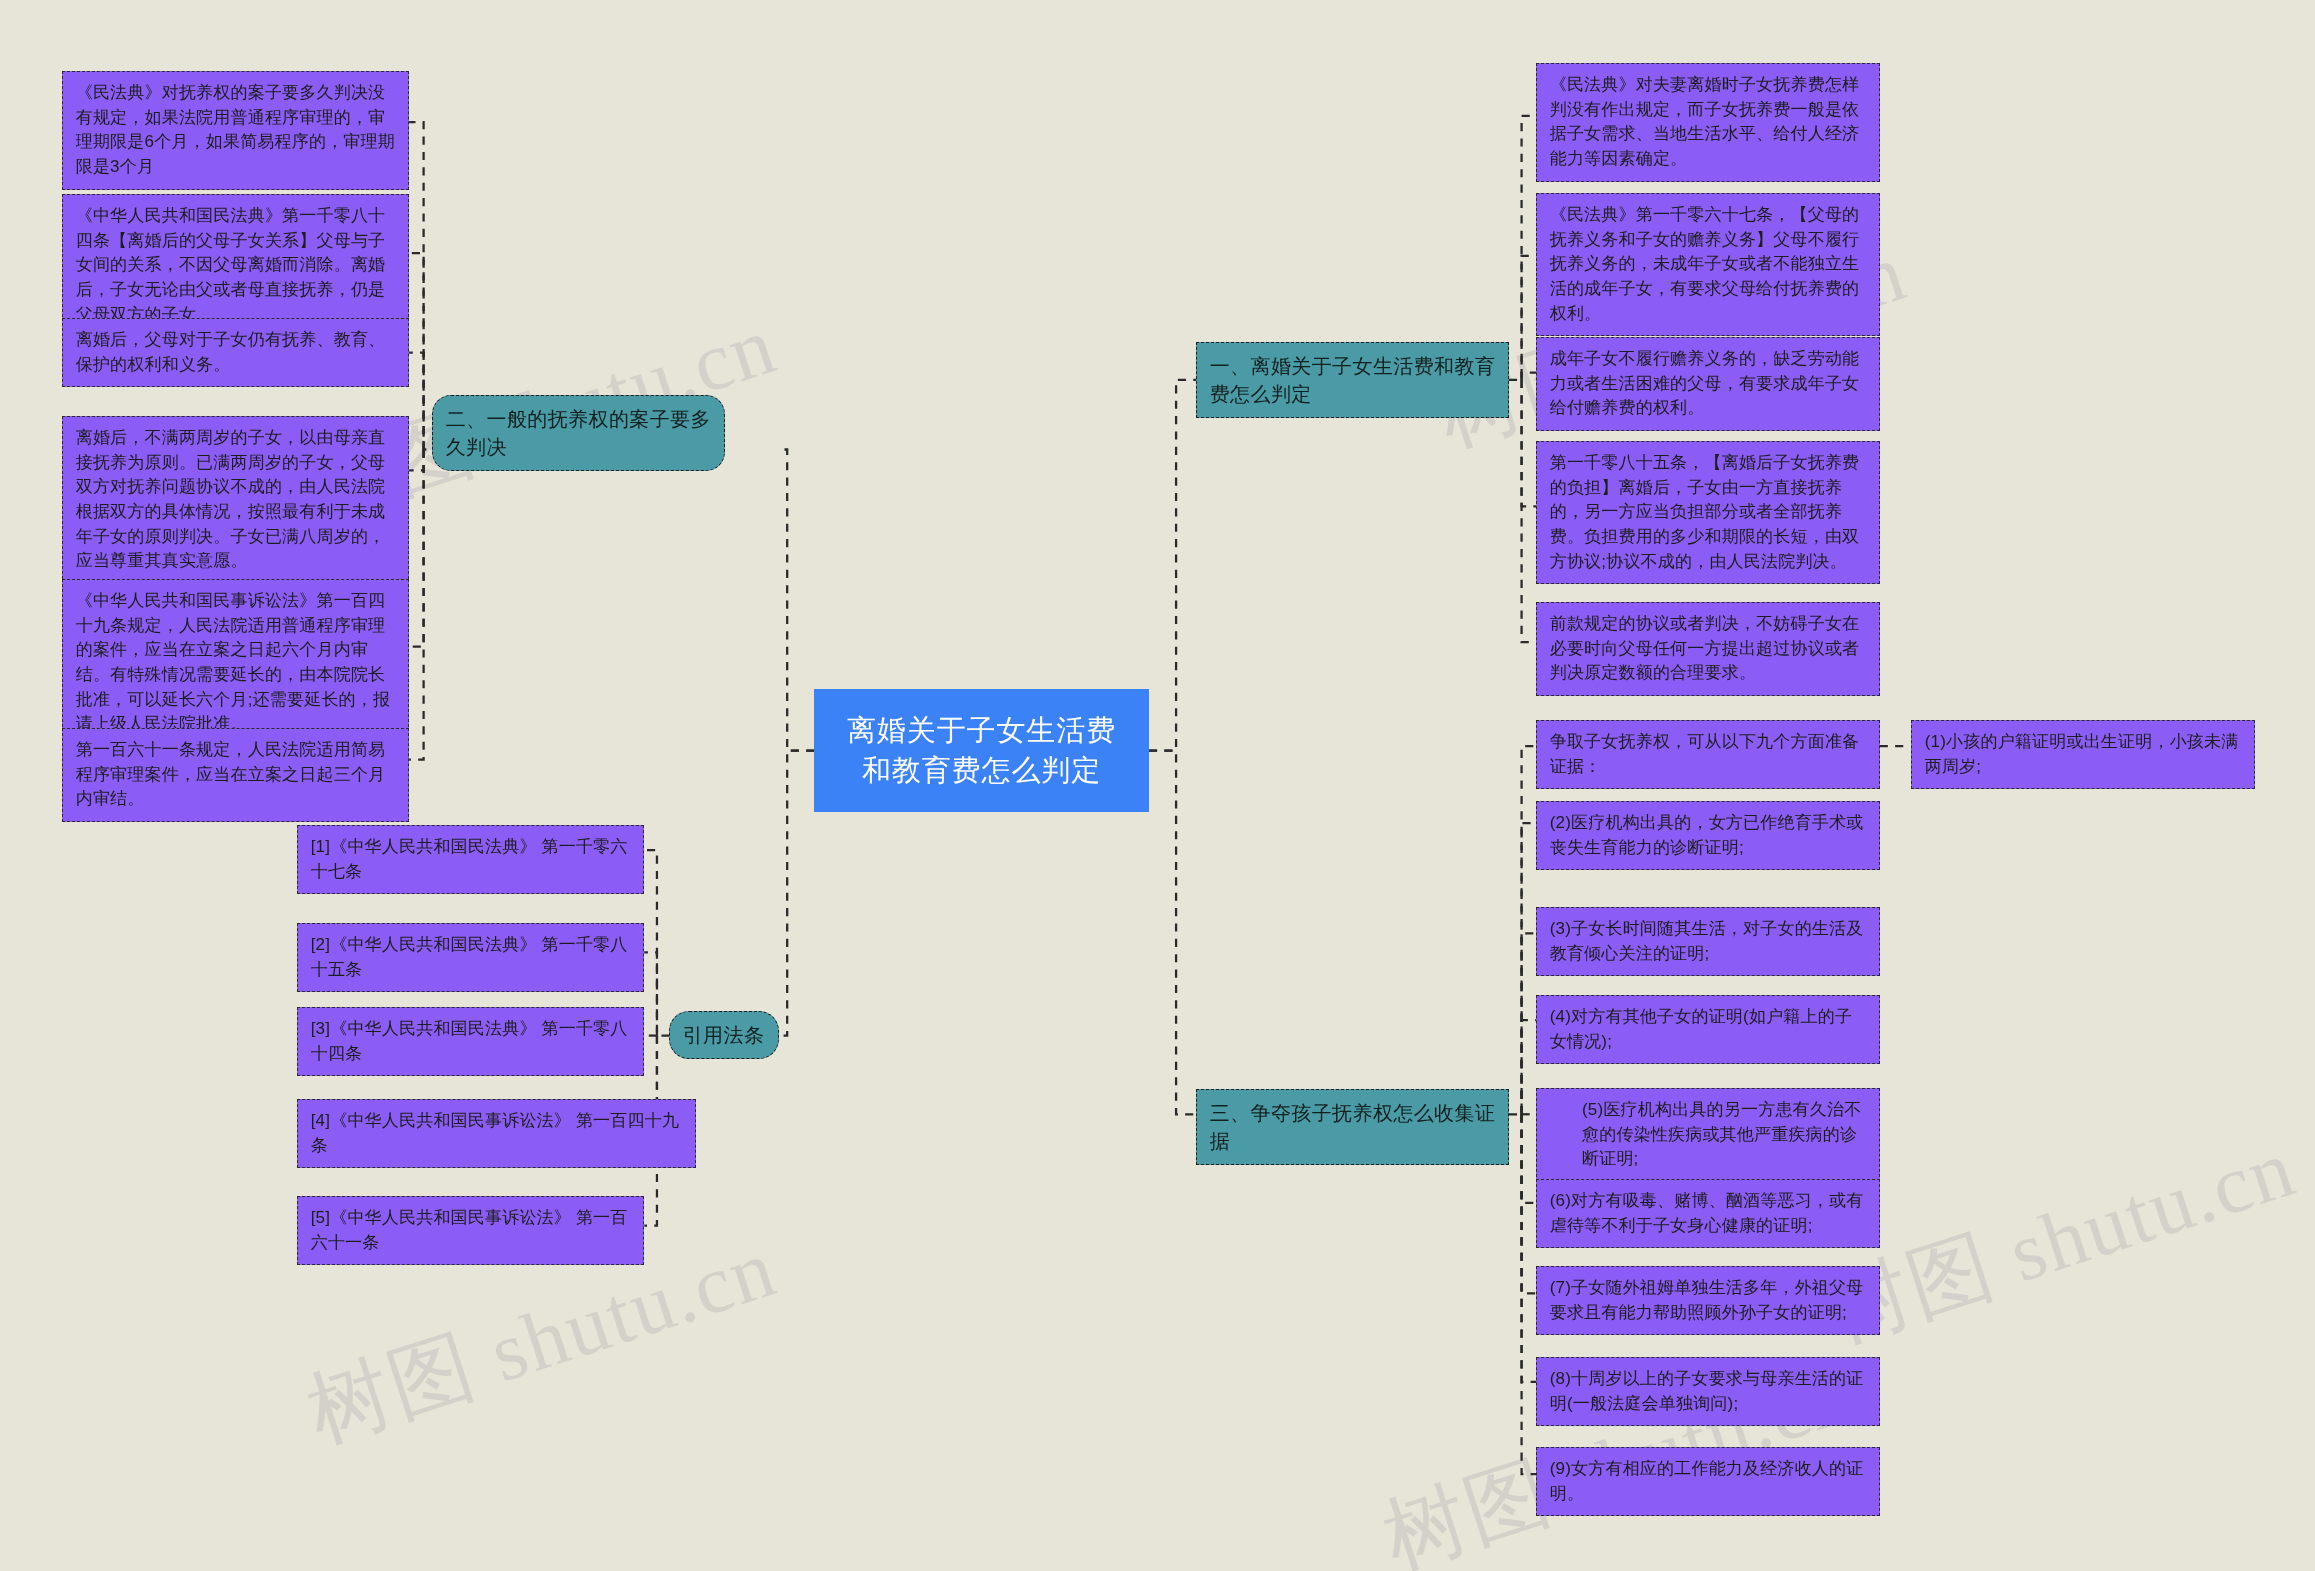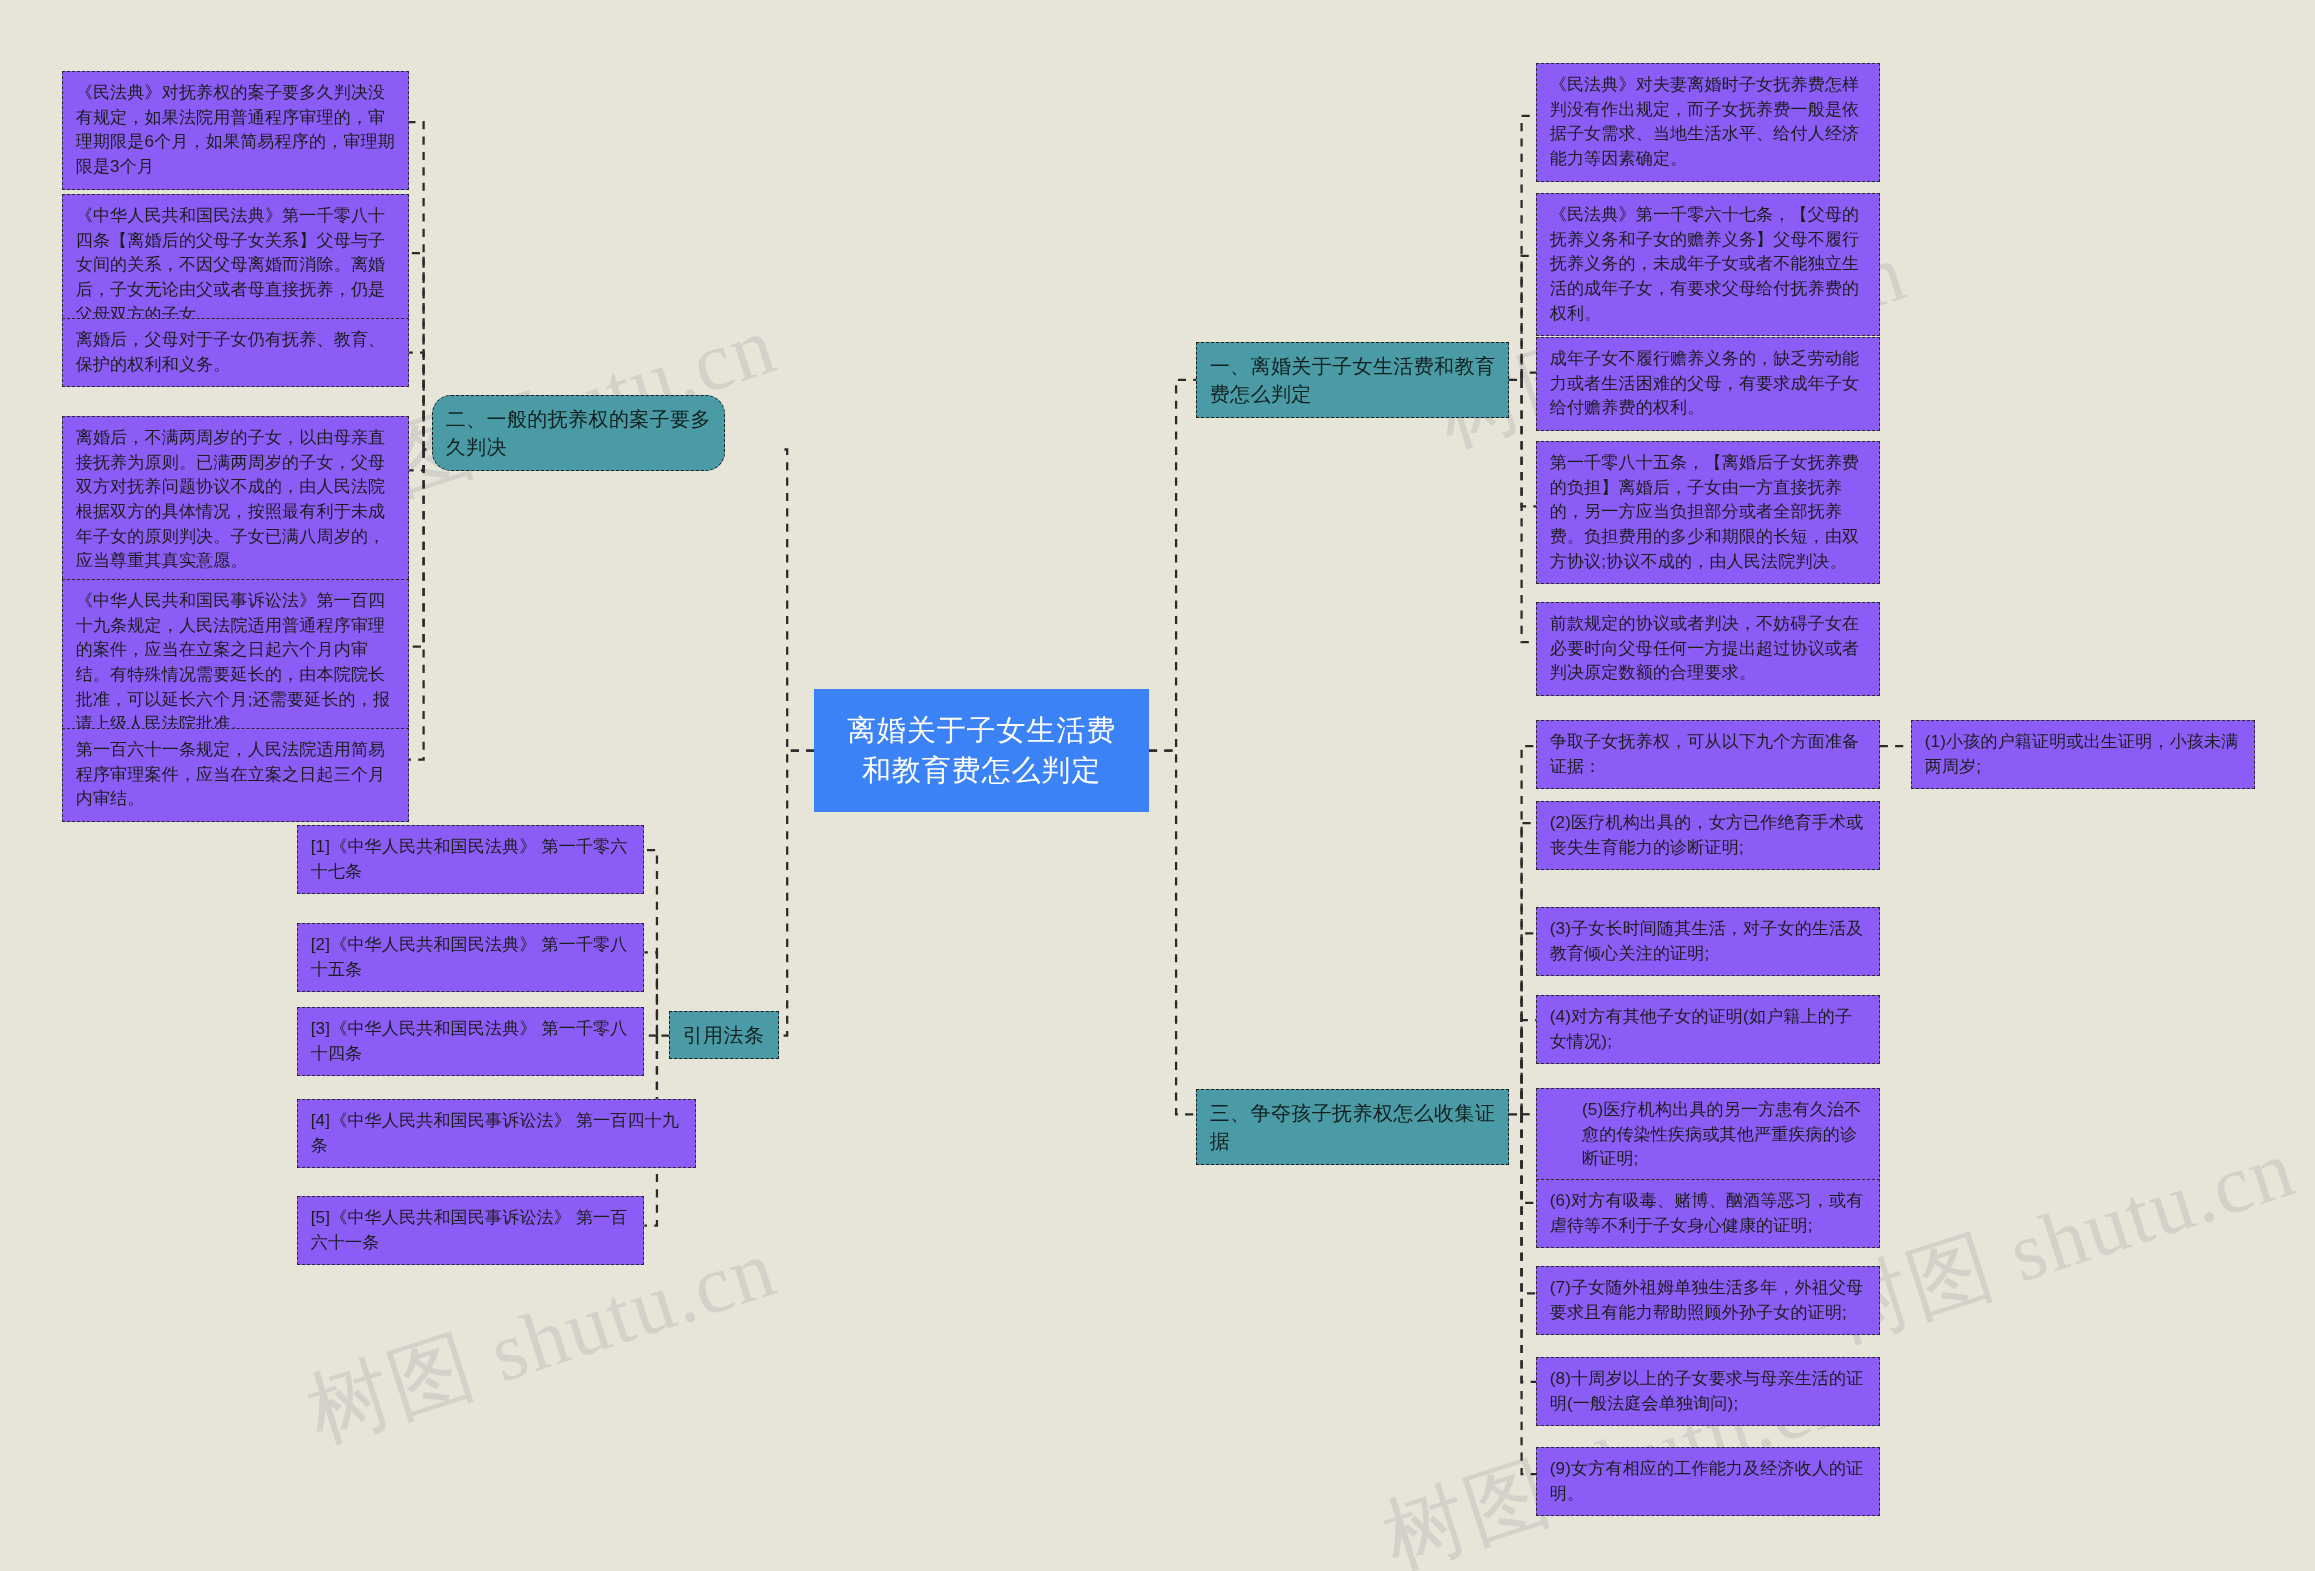--- a/index.html
+++ b/index.html
@@ -151,21 +151,21 @@
   <div class="node leaf" style="left:62px; top:416px; width:347px;">
     <span>离婚后，不满两周岁的子女，以由母亲直接抚养为原则。已满两周岁的子女，父母双方对抚养问题协议不成的，由人民法院根据双方的具体情况，按照最有利于未成年子女的原则判决。子女已满八周岁的，应当尊重其真实意愿。</span>
   </div>
   <div class="node leaf" style="left:62px; top:579px; width:347px;">
     <span>《中华人民共和国民事诉讼法》第一百四十九条规定，人民法院适用普通程序审理的案件，应当在立案之日起六个月内审结。有特殊情况需要延长的，由本院院长批准，可以延长六个月;还需要延长的，报请上级人民法院批准。</span>
   </div>
   <div class="node leaf" style="left:62px; top:728px; width:347px;">
     <span>第一百六十一条规定，人民法院适用简易程序审理案件，应当在立案之日起三个月内审结。</span>
   </div>
 
-  <div class="node teal" style="left:669px; top:1011px; width:110px;">
+  <div class="node teal" style="left:669px; top:1011px; width:110px;border-radius:20px;">
     <span>引用法条</span>
   </div>
 
   <div class="node leaf" style="left:297px; top:825px; width:347px;">
     <span>[1]《中华人民共和国民法典》 第一千零六十七条</span>
   </div>
   <div class="node leaf" style="left:297px; top:923px; width:347px;">
     <span>[2]《中华人民共和国民法典》 第一千零八十五条</span>
   </div>
   <div class="node leaf" style="left:297px; top:1007px; width:347px;">

